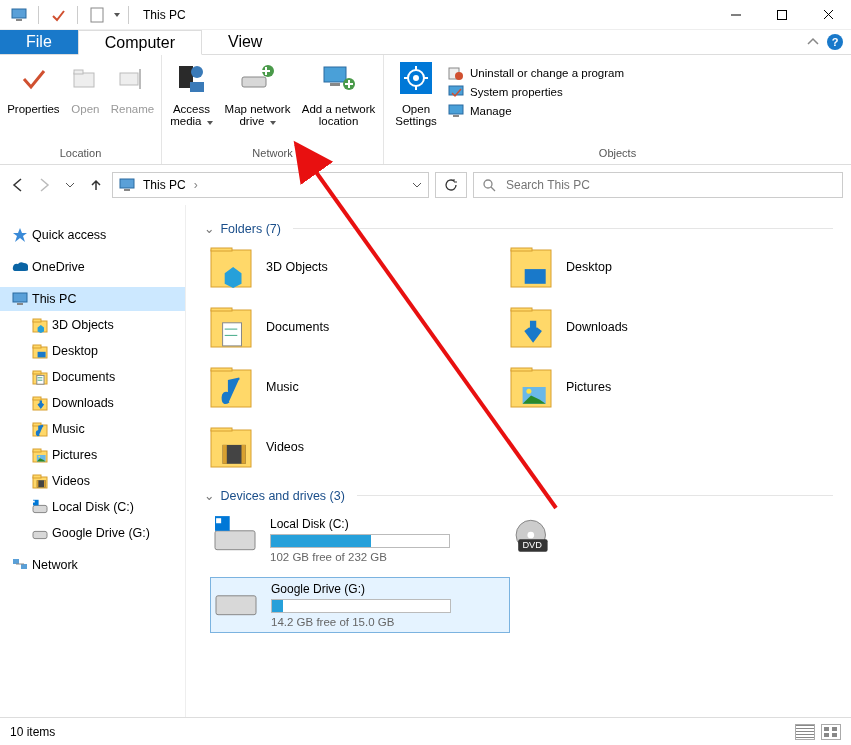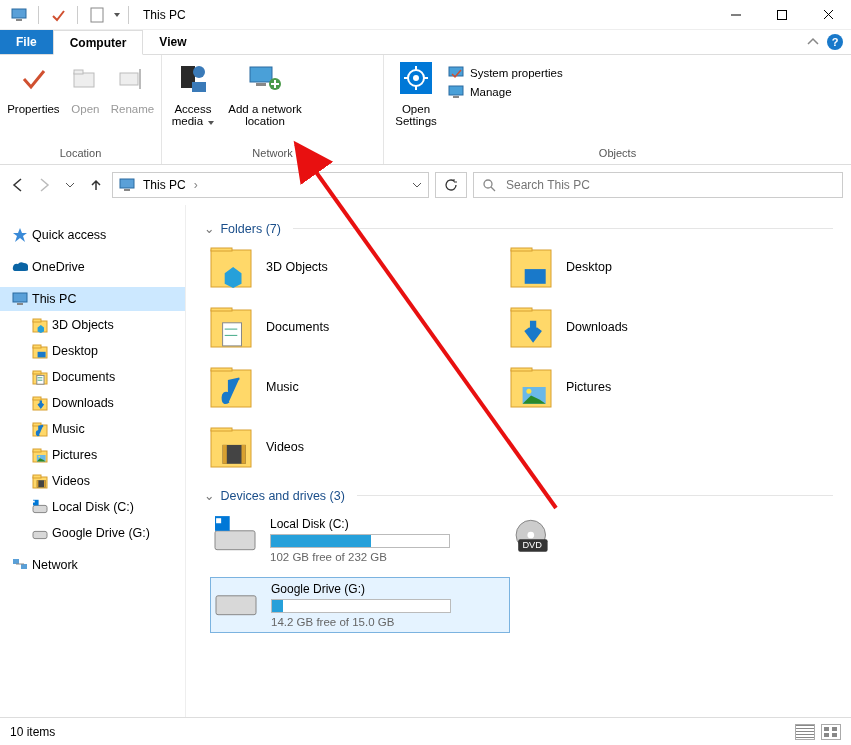--- a/index.html
+++ b/index.html
@@ -5,21 +5,21 @@
   * { box-sizing: border-box; font-family: "Segoe UI", Arial, sans-serif; }
   body { margin: 0; background: #fff; width: 851px; height: 745px; overflow: hidden; font-size: 12px; color: #000; position: relative; }
   .titlebar { height: 30px; display: flex; align-items: center; border-bottom: 1px solid #eee; }
   .qatb { display: flex; align-items: center; padding-left: 8px; gap: 4px; }
   .qatb .icon-box { width: 22px; height: 22px; display: flex; align-items: center; justify-content: center; }
   .qatb-divider { width: 1px; height: 18px; background: #ccc; margin: 0 4px; }
   .title-text { margin-left: 10px; }
   .win-controls { margin-left: auto; display: flex; }
   .win-btn { width: 46px; height: 30px; display: flex; align-items: center; justify-content: center; }
   .menu-tabs { height: 25px; display: flex; align-items: stretch; border-bottom: 1px solid #ddd; }
-  .mtab { padding: 0 16px; display: flex; align-items: center; font-size: 12px; font-weight: bold; }
+  .mtab { padding: 0 26px; display: flex; align-items: center; font-size: 16px; }
   .mtab.file { background: #1979ca; color: #fff; }
   .mtab.active { border: 1px solid #ddd; border-bottom: 1px solid #fff; background: #fff; margin-bottom: -1px; }
   .menu-right { margin-left: auto; display: flex; align-items: center; padding-right: 8px; gap: 8px; }
   .help-icon { width: 16px; height: 16px; border-radius: 50%; background: #1979ca; color: #fff; display:flex; align-items:center; justify-content:center; font-size:11px; font-weight:bold; }
   .ribbon { height: 110px; border-bottom: 1px solid #ddd; display: flex; }
   .ribbon-group { border-right: 1px solid #e5e5e5; display: flex; flex-direction: column; padding: 2px 6px; }
   .ribbon-group-buttons { flex: 1; display: flex; align-items: flex-start; gap: 6px; padding-top: 4px; }
   .rbtn { display: flex; flex-direction: column; align-items: center; justify-content: flex-start; width: 56px; text-align: center; font-size: 11.5px; gap: 8px; }
   .rbtn .ricon { width: 34px; height: 34px; display: flex; align-items: center; justify-content: center; }
   .rbtn.disabled { color: #999; }
@@ -160,20 +160,30 @@
       <div class="rbtn" style="width:50px">
         <div class="ricon">
           <svg width="32" height="32">
               <rect x="4" y="4" width="14" height="22" fill="#2a2a2a"></rect>
               <circle cx="22" cy="10" r="6" fill="#3a7ab8"></circle>
               <rect x="15" y="20" width="14" height="10" fill="#3a7ab8"></rect>
             </svg>
         </div>
         <span><span>Access media</span> <span class="tri-down"></span></span>
       </div>
+      <div class="rbtn" style="width:78px">
+        <div class="ricon">
+          <svg width="36" height="30">
+              <rect x="2" y="14" width="24" height="10" rx="2" fill="#d8d8d8" stroke="#888"></rect>
+              <circle cx="28" cy="8" r="6" fill="#4a9a4a"></circle>
+              <path d="M26 4 L26 12 M22 8 L30 8" stroke="#fff" stroke-width="2"></path>
+            </svg>
+        </div>
+        <span><span>Map network drive</span> <span class="tri-down"></span></span>
+      </div>
       <div class="rbtn" style="width:82px">
         <div class="ricon">
           <svg width="34" height="28">
               <rect x="2" y="3" width="22" height="15" fill="#4aa0d8" stroke="#2a6aa0"></rect>
               <rect x="8" y="19" width="10" height="3" fill="#888"></rect>
               <circle cx="27" cy="20" r="6" fill="#4a9a4a"></circle>
               <path d="M27 16 L27 24 M23 20 L31 20" stroke="#fff" stroke-width="2"></path>
             </svg>
         </div>
         <span>Add a network location</span>
@@ -194,20 +204,27 @@
                 <line x1="16" y1="4" x2="16" y2="8"></line>
                 <line x1="16" y1="24" x2="16" y2="28"></line>
                 <line x1="4" y1="16" x2="8" y2="16"></line>
                 <line x1="24" y1="16" x2="28" y2="16"></line>
               </g>
             </svg>
         </div>
         <span>Open Settings</span>
       </div>
       <div class="ribbon-small-col">
+        <div class="srow">
+          <svg width="16" height="16">
+              <rect x="1" y="3" width="10" height="11" fill="#eee" stroke="#888"></rect>
+              <circle cx="11" cy="11" r="4" fill="#d05030"></circle>
+            </svg>
+          <span>Uninstall or change a program</span>
+        </div>
         <div class="srow">
           <svg width="16" height="16">
               <rect x="1" y="2" width="14" height="9" fill="#4aa0d8" stroke="#2a6aa0"></rect>
               <path d="M4 9 L7 12 L13 5" stroke="#d05030" stroke-width="1.5" fill="none"></path>
             </svg>
           <span>System properties</span>
         </div>
         <div class="srow">
           <svg width="16" height="16">
               <rect x="1" y="2" width="14" height="9" fill="#4aa0d8" stroke="#2a6aa0"></rect>

